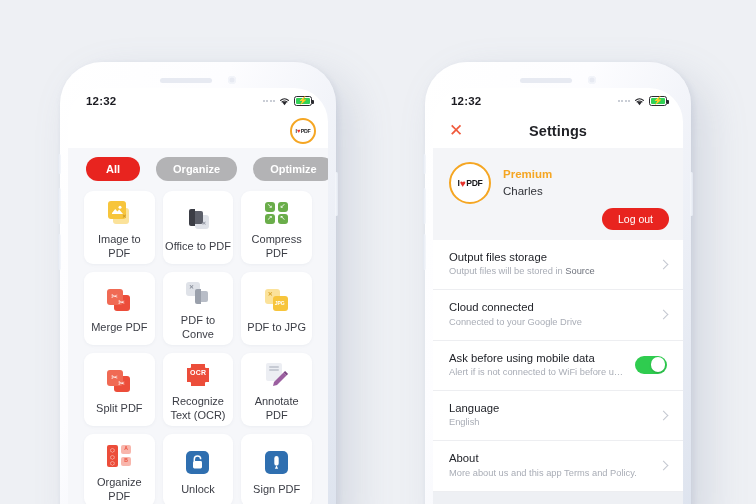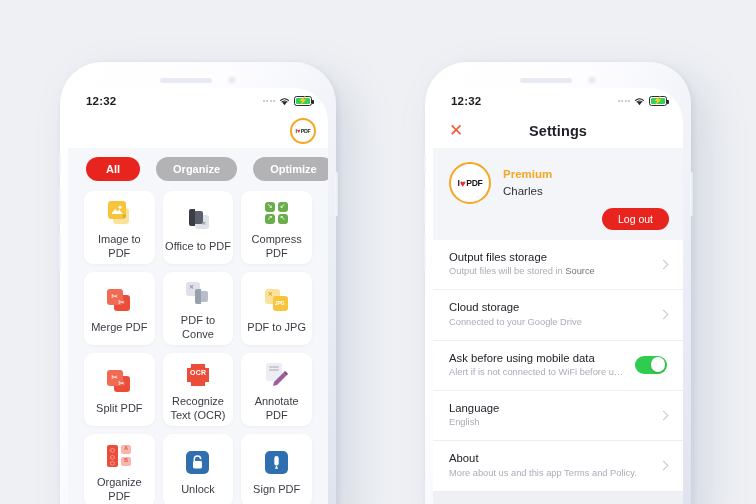--- a/index.html
+++ b/index.html
@@ -467,21 +467,21 @@
             <div class="set-row">
               <div class="set-texts">
                 <div class="set-title">Output files storage</div>
                 <div class="set-sub"><span>Output files will be stored in </span><b>Source</b></div>
               </div>
               <div class="chev"></div>
             </div>
 
             <div class="set-row">
               <div class="set-texts">
-                <div class="set-title">Cloud storage</div>
+                <div class="set-title">Cloud connected</div>
                 <div class="set-sub">Connected to your Google Drive</div>
               </div>
               <div class="chev"></div>
             </div>
 
             <div class="set-row">
               <div class="set-texts">
                 <div class="set-title">Ask before using mobile data</div>
                 <div class="set-sub">Alert if is not connected to WiFi before upl...</div>
               </div>

